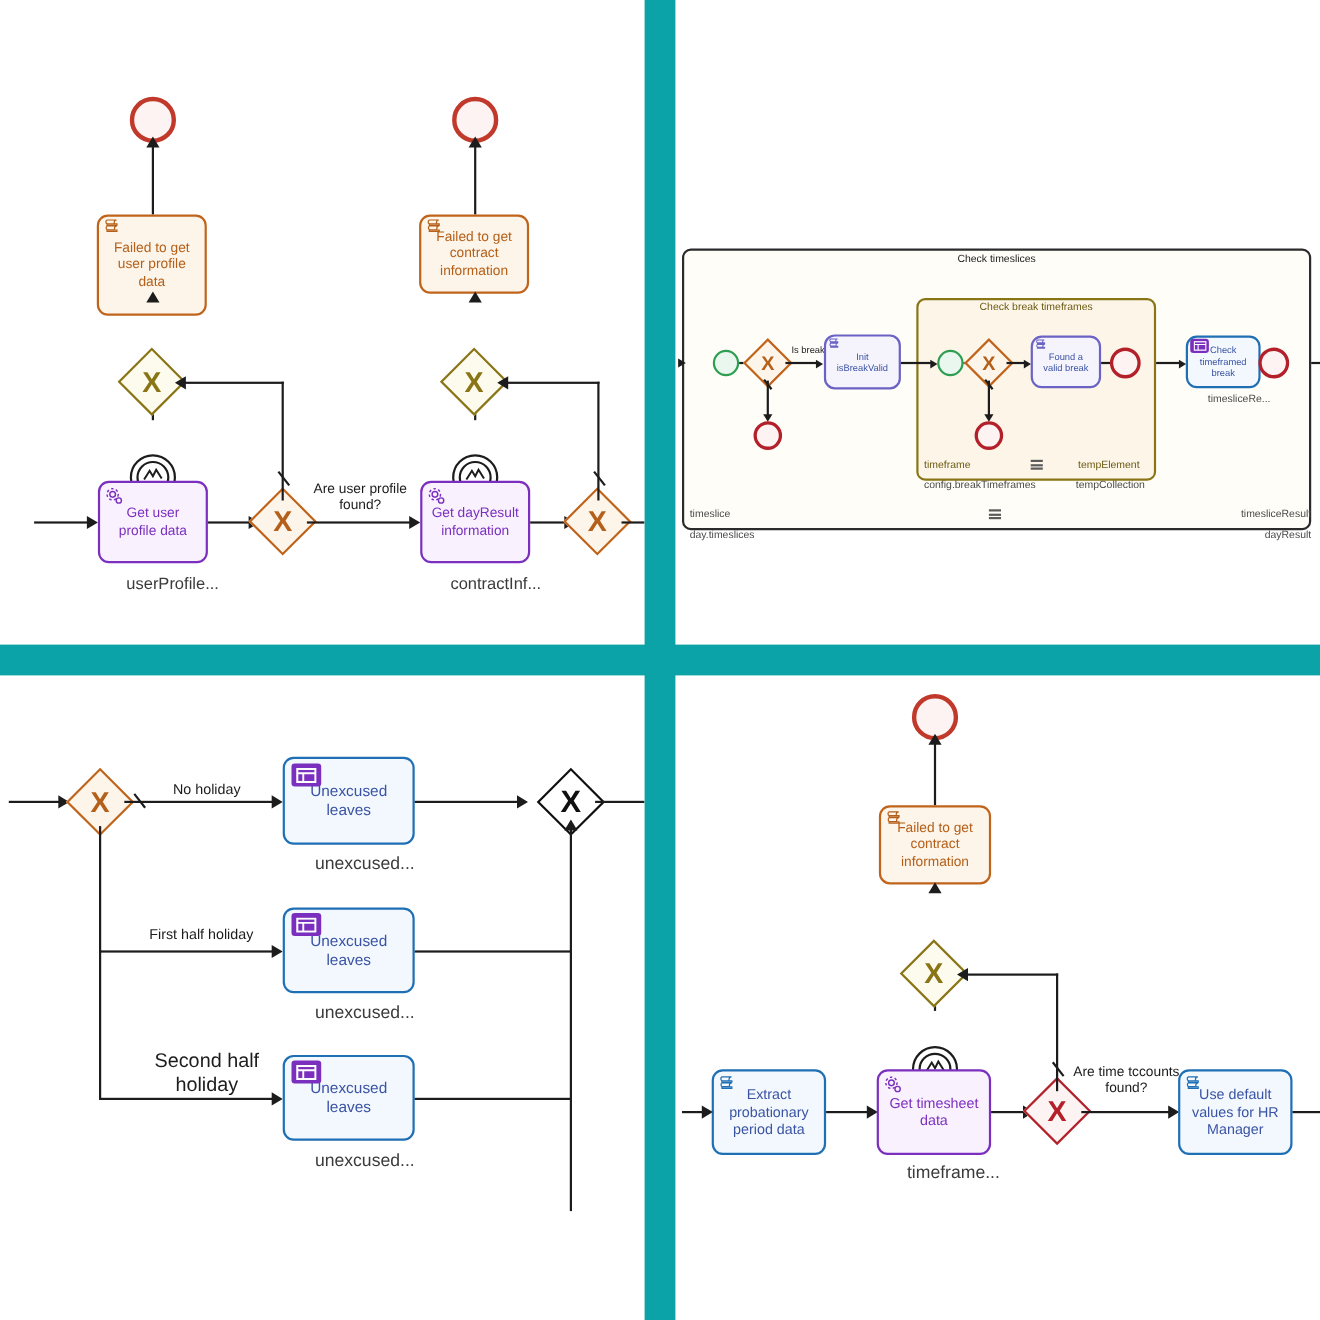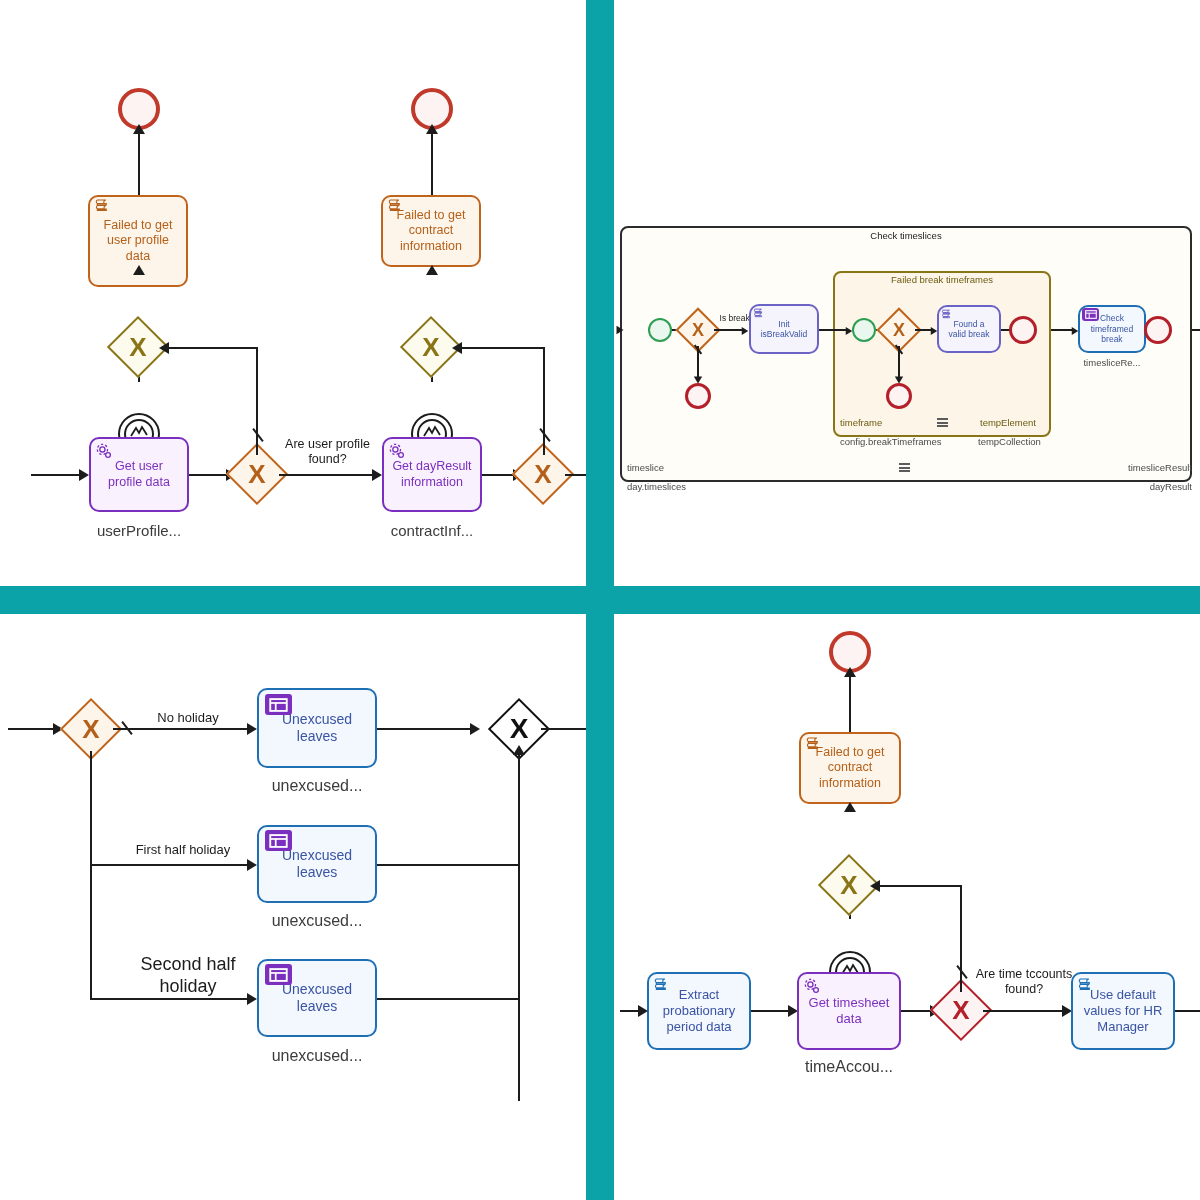--- a/index.html
+++ b/index.html
@@ -59,21 +59,21 @@
   .lv{width:2px;}
   .arw{position:absolute;width:0;height:0;}
   .arw-r{border-top:6px solid transparent;border-bottom:6px solid transparent;border-left:10px solid #1c1c1c;}
   .arw-l{border-top:6px solid transparent;border-bottom:6px solid transparent;border-right:10px solid #1c1c1c;}
   .arw-u{border-left:6px solid transparent;border-right:6px solid transparent;border-bottom:10px solid #1c1c1c;}
   .arw-d{border-left:6px solid transparent;border-right:6px solid transparent;border-top:10px solid #1c1c1c;}
   .defmark{position:absolute;width:2px;height:16px;background:#1c1c1c;transform:rotate(-38deg);}
 
   
   .lbl{position:absolute;color:#1c1c1c;text-align:center;line-height:1.2;white-space:pre-line;}
-  .lbl-name{position:absolute;color:#3b3b3b;text-align:center;}
+  .lbl-name{position:absolute;color:#3b3b3b;text-align:right;}
 
   
   .spbox{position:absolute;box-sizing:border-box;border-radius:8px;}
   .sp-outer{border:2px solid #2b2b2b;background:#fffdf7;}
   .sp-inner{border:2px solid #8a7516;background:#fdf6e8;}
   .sp-title{position:absolute;text-align:center;}
   .sp-corner{position:absolute;}
   .paroll{position:absolute;display:flex;flex-direction:column;justify-content:space-between;}
   .paroll i{display:block;background:#5b5b5b;height:2px;width:100%;}
 
@@ -215,21 +215,21 @@
     <div class="sp-corner" style="left:13px;top:481px;font-size:9.5px;color:#4a4a4a;">day.timeslices</div>
     <div class="sp-corner" style="right:8px;top:462px;font-size:9.5px;color:#4a4a4a;">timesliceResult</div>
     <div class="sp-corner" style="right:8px;top:481px;font-size:9.5px;color:#4a4a4a;">dayResult</div>
     <div class="paroll" style="left:285px;top:463px;width:11px;height:9px;">
         <i></i>
         <i></i>
         <i></i>
       </div>
 
     <div class="spbox sp-inner" style="left:219px;top:271px;width:218px;height:166px;"></div>
-    <div class="sp-title" style="left:219px;top:274px;width:218px;font-size:9.5px;color:#6b5a12;">Failed break timeframes</div>
+    <div class="sp-title" style="left:219px;top:274px;width:218px;font-size:9.5px;color:#6b5a12;">Check break timeframes</div>
     <div class="sp-corner" style="left:226px;top:417px;font-size:9.5px;color:#6b5a12;">timeframe</div>
     <div class="sp-corner" style="left:226px;top:436px;font-size:9.5px;color:#4a4a4a;">config.breakTimeframes</div>
     <div class="sp-corner" style="left:366px;top:417px;font-size:9.5px;color:#6b5a12;">tempElement</div>
     <div class="sp-corner" style="left:364px;top:436px;font-size:9.5px;color:#4a4a4a;">tempCollection</div>
     <div class="paroll" style="left:323px;top:418px;width:11px;height:9px;">
         <i></i>
         <i></i>
         <i></i>
       </div>
 
@@ -439,21 +439,21 @@
     </div>
     <span class="ic" style="left:188px;top:362px;">
       <svg width="20" height="20" viewBox="0 0 20 20">
           <g fill="none" stroke="#7b2fbe" stroke-width="1.3">
             <circle cx="8.4" cy="8.4" r="2.6"></circle>
             <circle cx="8.4" cy="8.4" r="5.1" stroke-dasharray="2.2 2.2"></circle>
             <circle cx="14" cy="14" r="2.4"></circle>
           </g>
         </svg>
     </span>
-    <div class="lbl-name" style="left:175px;top:444px;width:120px;font-size:16px;">timeAccou...</div>
+    <div class="lbl-name" style="left:175px;top:444px;width:120px;font-size:16px;">timeframe...</div>
 
     <div class="ln lh" style="left:287px;top:396px;width:31px;"></div>
     <div class="arw arw-r" style="left:316px;top:391px;"></div>
     <div class="node gw gw-red" style="left:325px;top:374px;width:44px;height:44px;"></div>
     <div class="gw-x x-red" style="left:325px;top:374px;width:44px;height:44px;font-size:26px;">X</div>
     <div class="lbl" style="left:350px;top:353px;width:120px;font-size:12.5px;">Are time tccounts
 found?</div>
 
     <div class="ln lv" style="left:346px;top:271px;height:107px;"></div>
     <div class="ln lh" style="left:258px;top:271px;width:90px;"></div>

